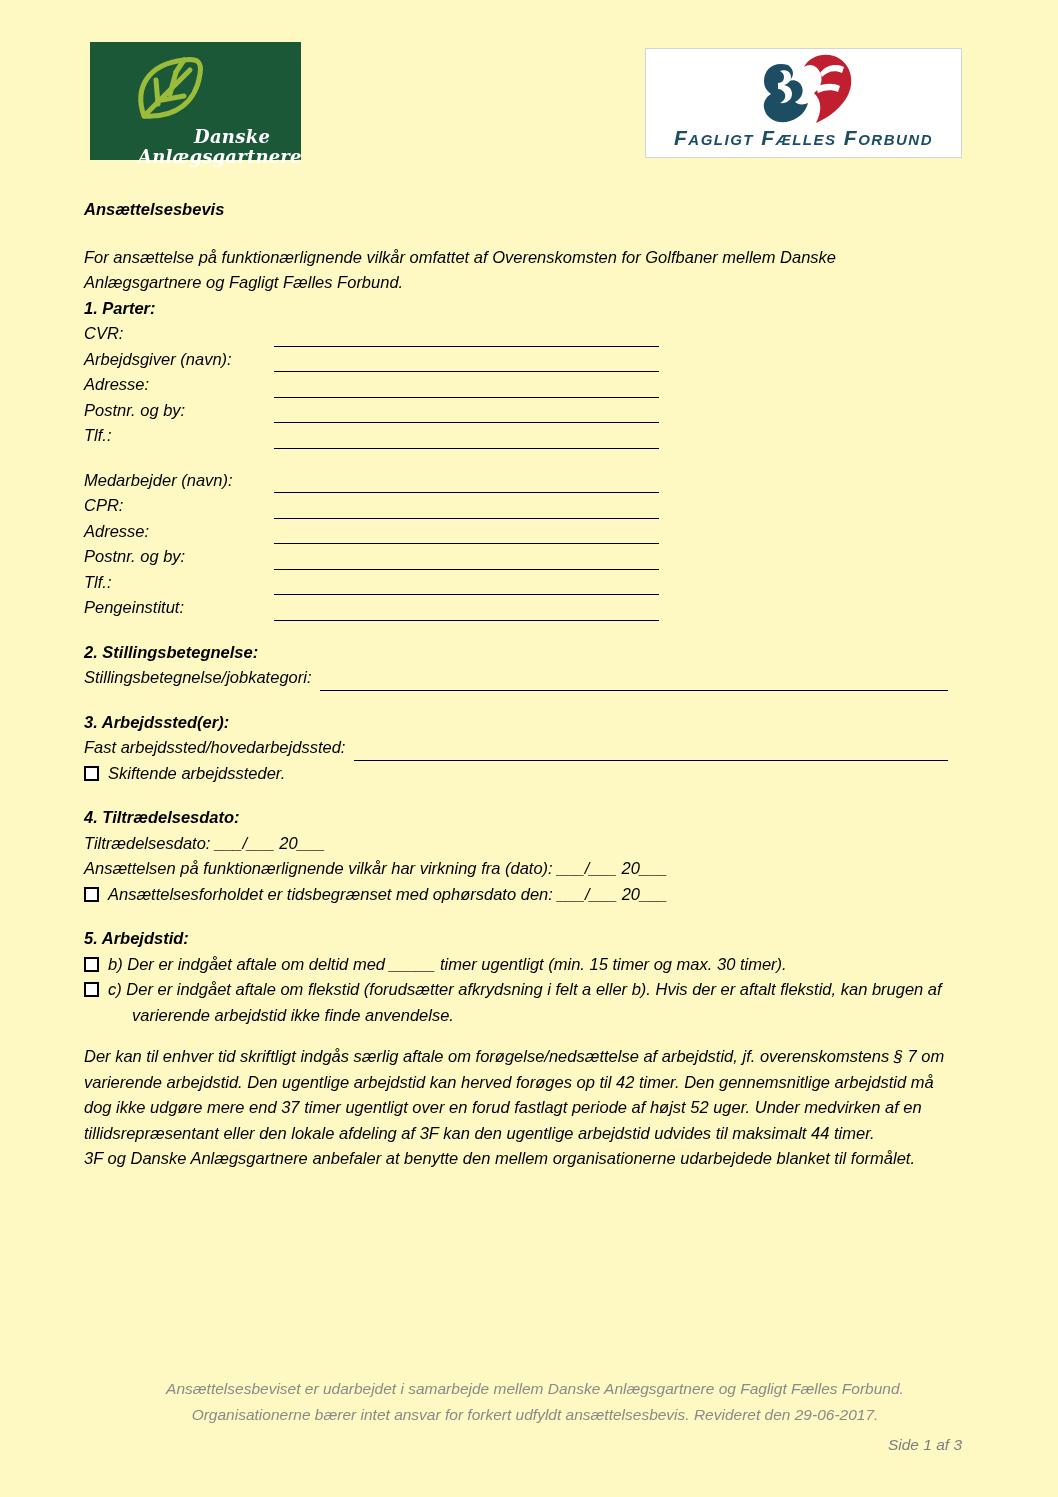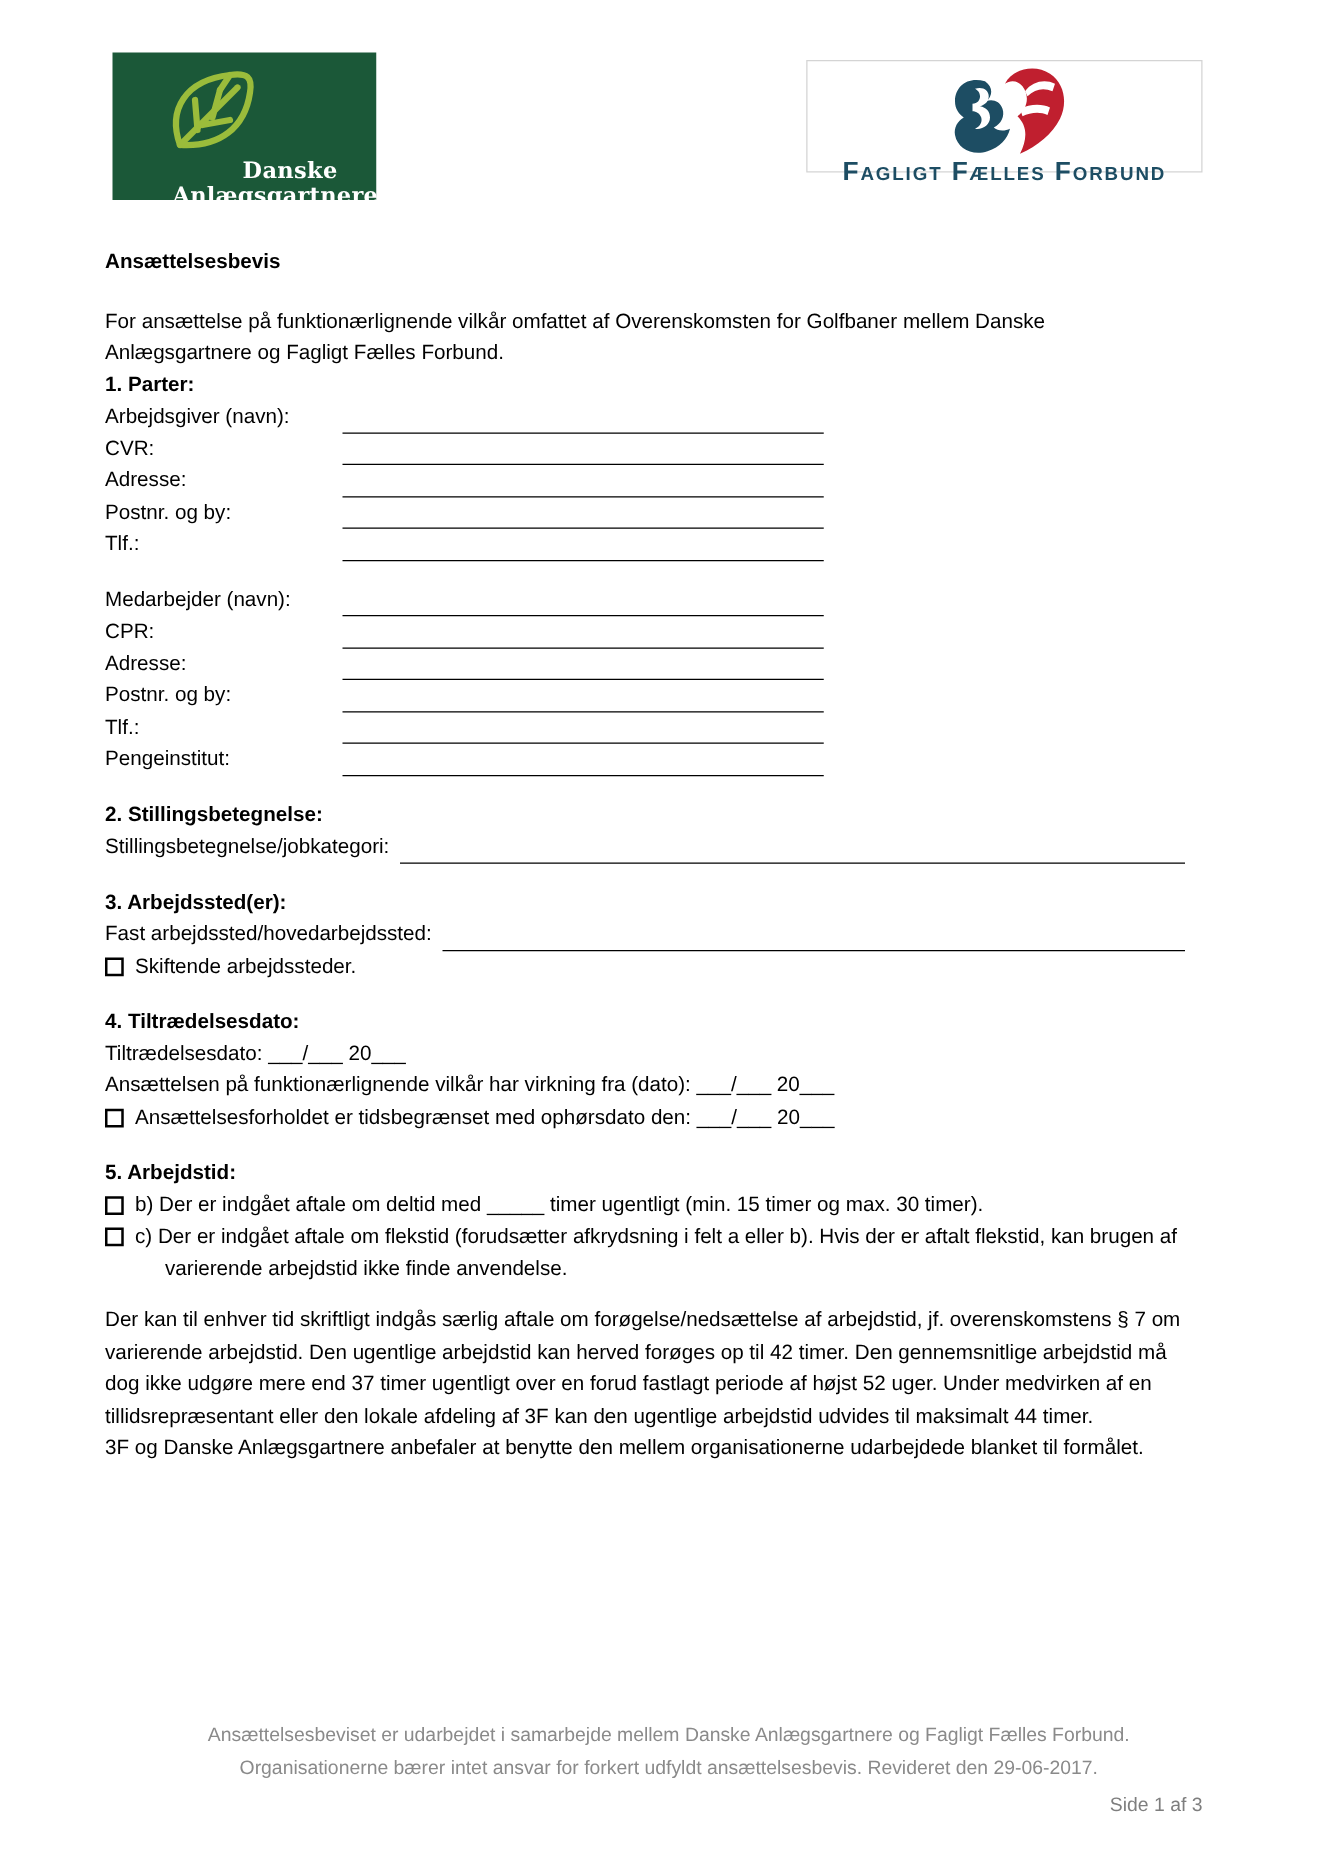--- a/index.html
+++ b/index.html
@@ -1,26 +1,27 @@
 <!DOCTYPE html>
 <html><head>
 <meta charset="utf-8">
 <style>
   * { margin:0; padding:0; box-sizing:border-box; }
   html,body { background:#e8e8e8; }
   .page {
     position:relative;
     width:1058px; height:1497px;
     margin:0 auto;
-    background:#ffffff;
+    background:#fef9c3;
     font-family:"Liberation Sans", sans-serif;
     font-size:16.5px;
     line-height:25.5px;
     color:#000;
     overflow:hidden;
+    font-style:italic;
   }
 
   
   .logo-green {
     position:absolute; left:90px; top:42px;
     width:211px; height:118px;
     background:#1b5838;
   }
   .logo-green svg { position:absolute; left:42px; top:12px; }
   .logo-green .lg-line1 {
@@ -29,21 +30,21 @@
     font-family:"DejaVu Serif", serif; letter-spacing:0.3px;
   }
   .logo-green .lg-line2 {
     position:absolute; left:48px; top:106px;
     color:#fff; font-weight:bold; font-size:18px; line-height:18px;
     font-family:"DejaVu Serif", serif; letter-spacing:0.2px;
   }
 
   .logo-3f {
     position:absolute; left:645px; top:48px;
-    width:317px; height:90px;
+    width:317px; height:110px;
     background:#fff; border:1px solid #d4d4d4;
   }
   .logo-3f svg { position:absolute; left:112px; top:4px; }
   .logo-3f .f3-name {
     position:absolute; left:0; right:0; top:76px;
     text-align:center;
     color:#1d4d63; font-weight:bold; font-size:21px;
     font-variant:small-caps; letter-spacing:1.5px;
     font-family:"Liberation Sans", sans-serif;
   }
@@ -124,25 +125,25 @@
   </div>
 
   <div class="content">
 
     <div class="title">Ansættelsesbevis</div>
 
     <p class="intro">For ansættelse på funktionærlignende vilkår omfattet af Overenskomsten for Golfbaner mellem Danske Anlægsgartnere og Fagligt Fælles Forbund.</p>
 
     <div class="h">1. Parter:</div>
     <div class="field-row">
+      <span class="flabel">CVR:</span>
+      <span class="fline"></span>
+    </div>
+    <div class="field-row">
       <span class="flabel">Arbejdsgiver (navn):</span>
-      <span class="fline"></span>
-    </div>
-    <div class="field-row">
-      <span class="flabel">CVR:</span>
       <span class="fline"></span>
     </div>
     <div class="field-row">
       <span class="flabel">Adresse:</span>
       <span class="fline"></span>
     </div>
     <div class="field-row">
       <span class="flabel">Postnr. og by:</span>
       <span class="fline"></span>
     </div>

